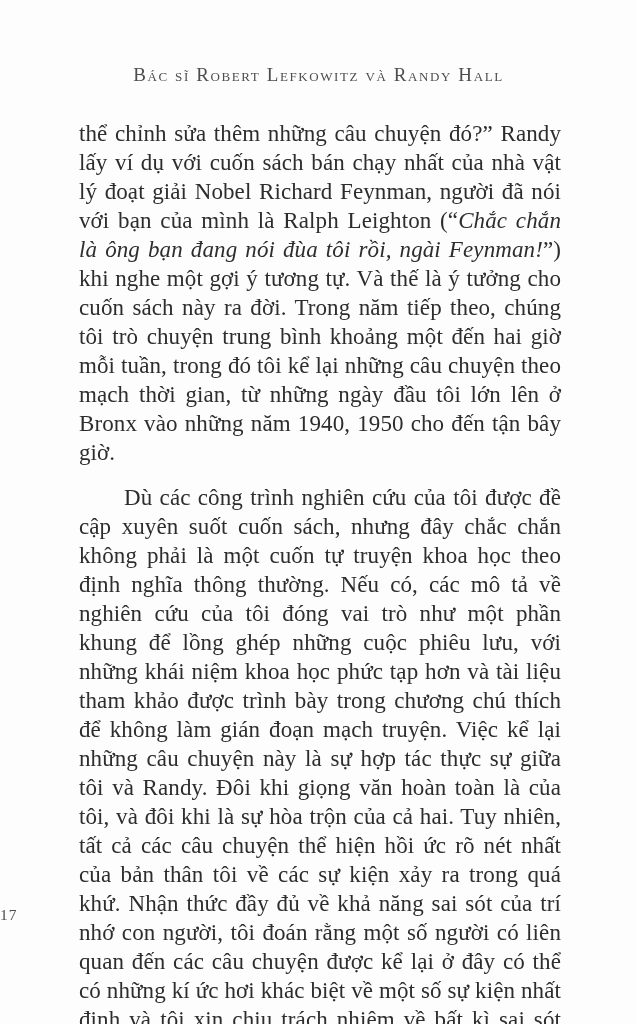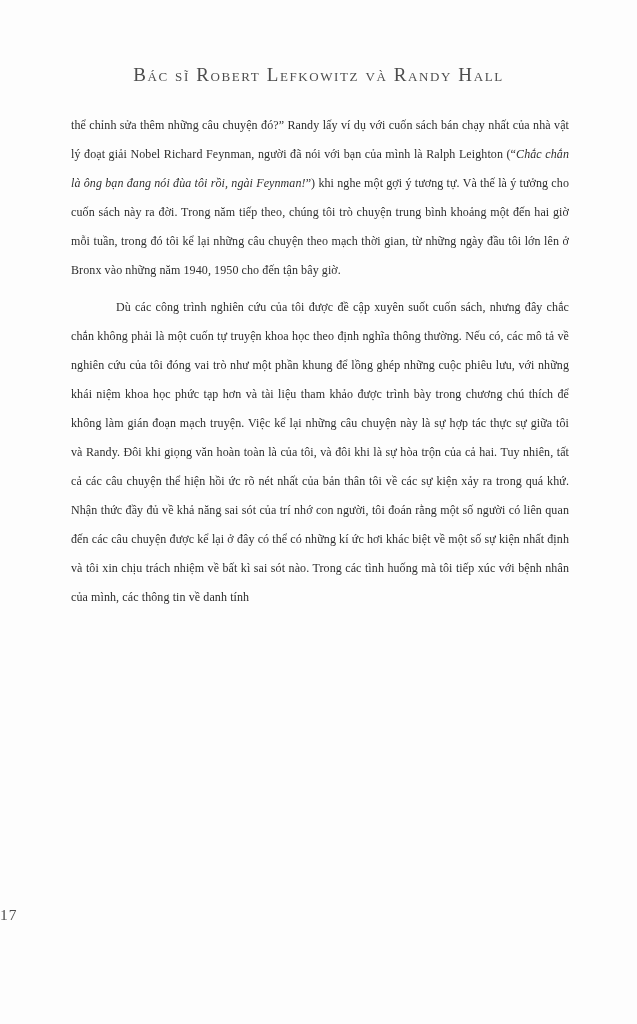--- a/index.html
+++ b/index.html
@@ -28,22 +28,22 @@
     letter-spacing: 1.6px;
     color: var(--header-color, #4d4d4d);
   }
   .page-body {
     position: absolute;
     top: 103px;
     left: 63px;
     width: 514px;
   }
   .para {
-    margin: 8px;
-    font-size: 12px;
+    margin: 16px;
+    font-size: 23px;
     line-height: 29px;
     text-align: justify;
     letter-spacing: 0.1px;
   }
   .para.indent {
     text-indent: 45px;
     margin-top: 8px;
   }
   .italic {
     font-style: italic;

